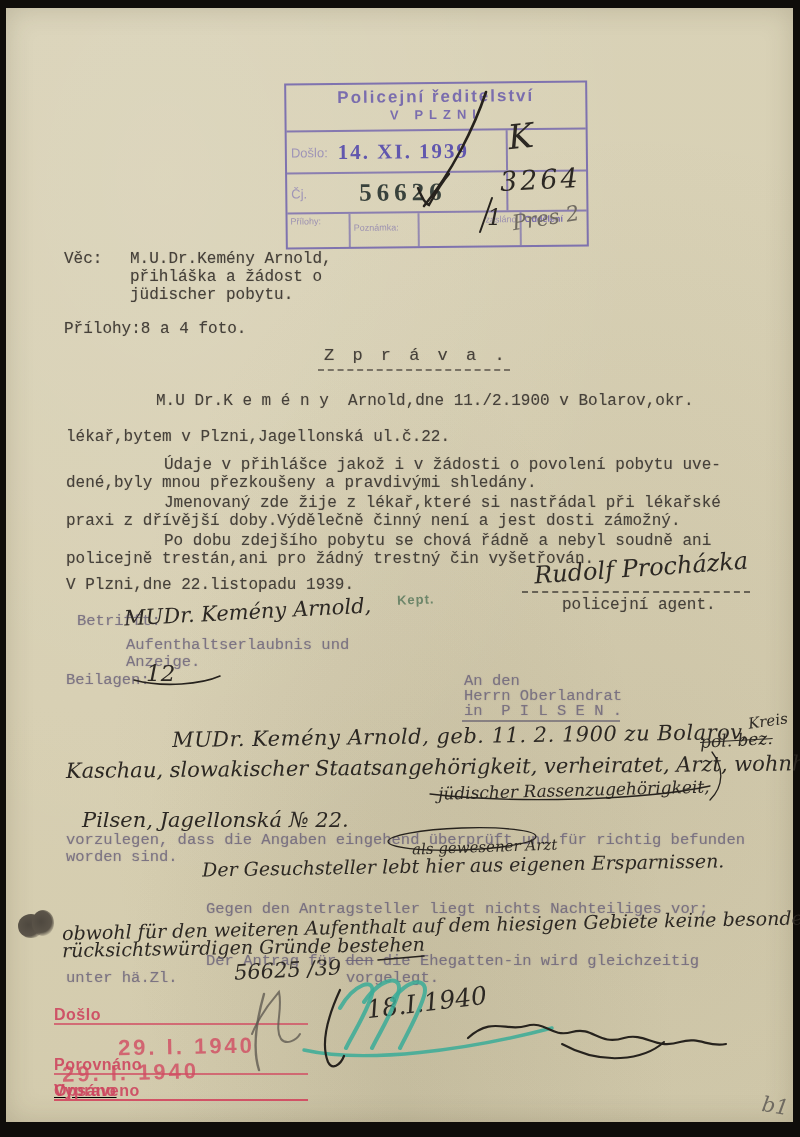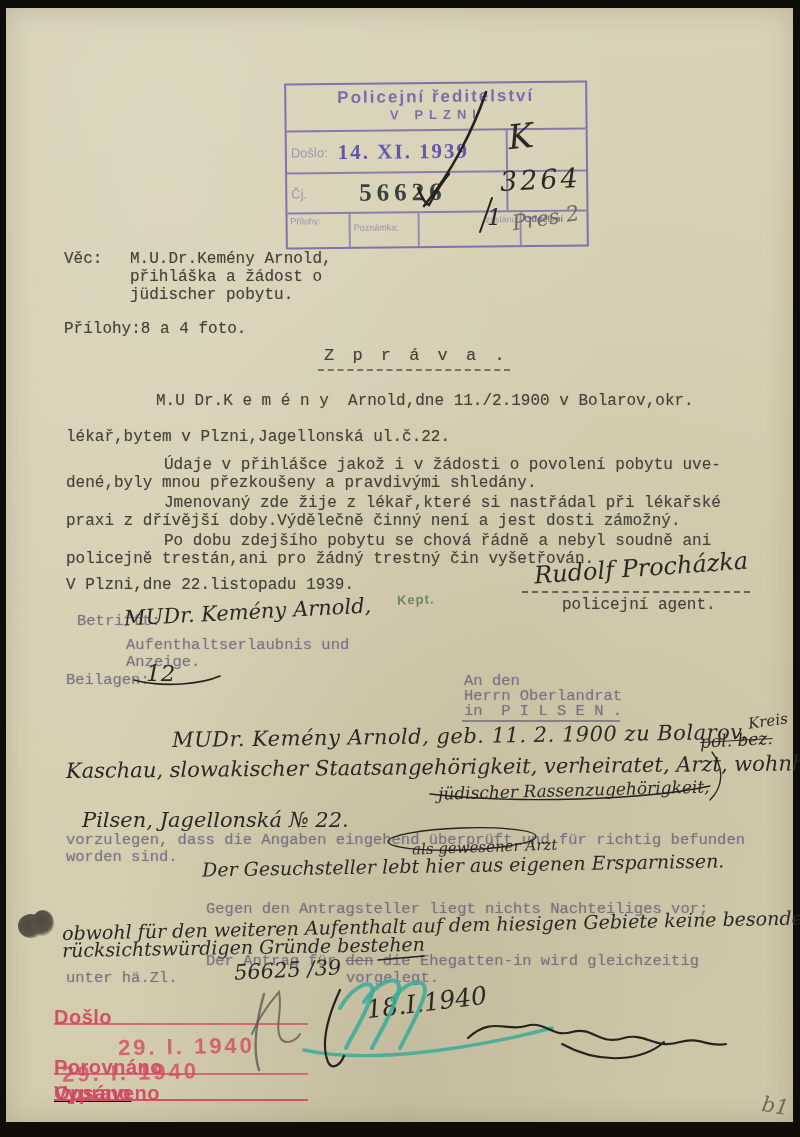--- a/index.html
+++ b/index.html
@@ -34,21 +34,21 @@
   .s-date{font-family:"Liberation Serif",serif;font-weight:bold;font-size:21px;
           letter-spacing:2px;color:#6157ae;}
   .s-num{font-family:"Liberation Serif",serif;font-weight:bold;font-size:25px;
          letter-spacing:5px;color:#39423c;margin-left:42px;}
   .s-foot{display:flex;height:33px;border-bottom:0;}
   .s-cell{border-left:2px solid rgba(104,90,172,.6);font-size:9px;
           color:rgba(104,90,172,.55);padding:2px 0 0 3px;}
   .s-cell:first-child{border-left:0;}
   
   .redrow{border-bottom:2px solid rgba(209,75,97,.75);}
-  .redlab{font-family:"Liberation Sans",sans-serif;font-weight:bold;font-size:20px;
+  .redlab{font-family:"Liberation Sans",sans-serif;font-weight:bold;font-size:16px;
           letter-spacing:.5px;color:rgba(205,70,95,.9);}
   .reddate{font-family:"Liberation Sans",sans-serif;font-weight:bold;font-size:22px;
            letter-spacing:3px;color:rgba(209,75,97,.8);white-space:pre;}
   .blot{background:radial-gradient(circle at 40% 45%,#4e483f 0%,#5b5449 55%,rgba(91,84,73,0) 78%);
         border-radius:50%;filter:blur(.6px);}
   svg .ink{stroke:#26221d;fill:none;stroke-linecap:round;}
   svg .teal{stroke:rgba(58,171,152,.85);fill:none;stroke-linecap:round;}
   svg .graphite{stroke:rgba(96,91,83,.8);fill:none;stroke-linecap:round;}
 </style>
 </head>

